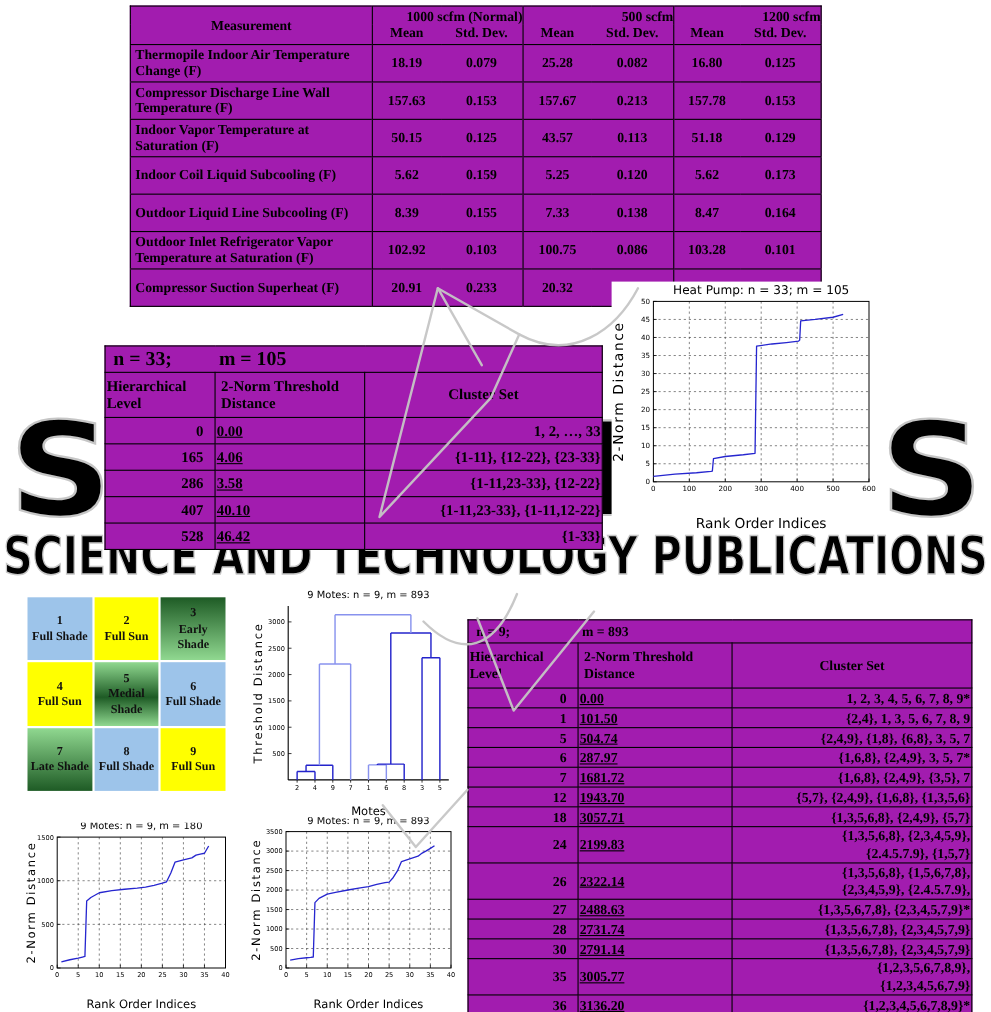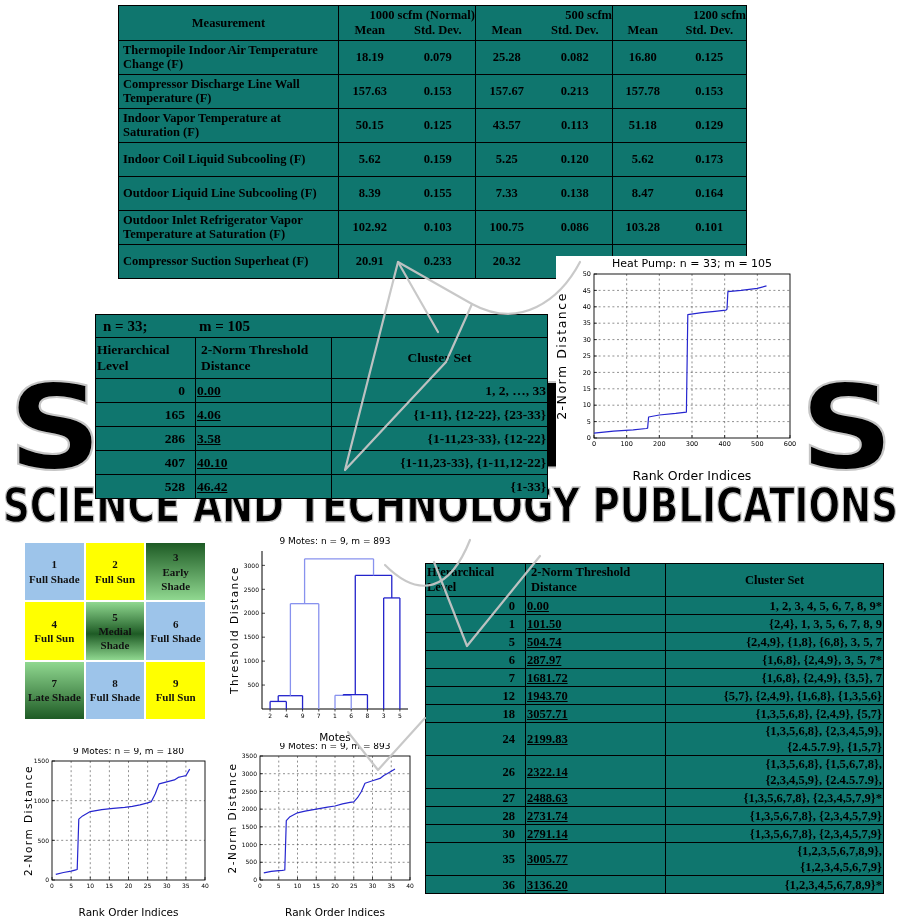--- a/index.html
+++ b/index.html
@@ -1,21 +1,21 @@
 <!DOCTYPE html>
 <html><head>
 <meta charset="utf-8">
 <style>
   html,body{margin:0;padding:0;}
   body{width:901px;height:920px;position:relative;overflow:hidden;background:#fff;
        font-family:"Liberation Serif",serif;color:#000;}
   .layer{position:absolute;left:0;top:0;width:901px;height:920px;pointer-events:none;}
   #wm-back{z-index:0;}
   #wm-front{z-index:6;}
-  .block{position:absolute;background:#0f766e;z-index:2;}
+  .block{position:absolute;background:#a21caf;z-index:2;}
 
   
   .mtable{left:118px;top:5px;width:628px;border-collapse:collapse;border:1.5px solid #000;table-layout:fixed;}
   .mtable th,.mtable td{font-weight:bold;font-size:12.5px;line-height:1.15;border-top:1px solid #000;vertical-align:middle;}
   .mtable thead tr:first-child th{border-top:none;}
   .mtable thead tr+tr th{border-top:none;padding-bottom:2px;}
   .mtable tbody tr td{height:29px;}
   .gs{border-left:1px solid #000;}
   .m-head{vertical-align:bottom;text-align:center;padding-bottom:1px;}
   .g-head{text-align:right;padding:2px 0 0 6px;font-size:12.5px;margin-top:32px;}
@@ -30,21 +30,21 @@
   .t-n{display:inline-block;padding-left:6px;}
   .h-lvl{text-align:left;}
   .h-dist{text-align:left;padding-left:5px;}
   .h-set{text-align:center;}
   .c-lvl{text-align:right;padding-right:10px;}
   .c-dist{text-align:left;padding-right:6px;text-decoration:underline;}
   .c-set{text-align:right;padding-left:6px;}
 
   #ctable33{left:95px;top:314px;width:452px;}
   #ctable33 th,#ctable33 td{font-size:13.5px;}
-  #ctable33 .title-row th{height:20px;font-size:15px;}
+  #ctable33 .title-row th{height:20px;font-size:18px;}
   #ctable33 thead tr+tr th{height:38px;}
   #ctable33 tbody td{height:21px;}
   #ctable33 .t-n{width:96px;}
 
   #ctable9{left:425px;top:563px;width:458px;}
   #ctable9 th,#ctable9 td{font-size:12.5px;}
   #ctable9 .title-row th{height:18px;}
   #ctable9 thead tr+tr th{height:38px;line-height:1.2;}
   #ctable9 tbody td{height:17px;line-height:16px;padding-top:0;padding-bottom:0;}
   #ctable9 .t-n{width:96px;}
@@ -220,20 +220,23 @@
     </tbody>
 </table>
 
 <table id="ctable9" class="ctable block">
   <colgroup>
       <col style="width:100px">
       <col style="width:140px">
       <col style="width:218px">
     </colgroup>
   <thead>
+    <tr class="title-row">
+      <th colspan="3"><span class="t-n">n  =  9;</span><span>m  =  893</span></th>
+    </tr>
     <tr>
       <th class="h-lvl">Hierarchical Level</th>
       <th class="h-dist">2-Norm Threshold Distance</th>
       <th class="h-set">Cluster Set</th>
     </tr>
   </thead>
   <tbody>
       <tr>
         <td class="c-lvl">0</td>
         <td class="c-dist">0.00</td>

